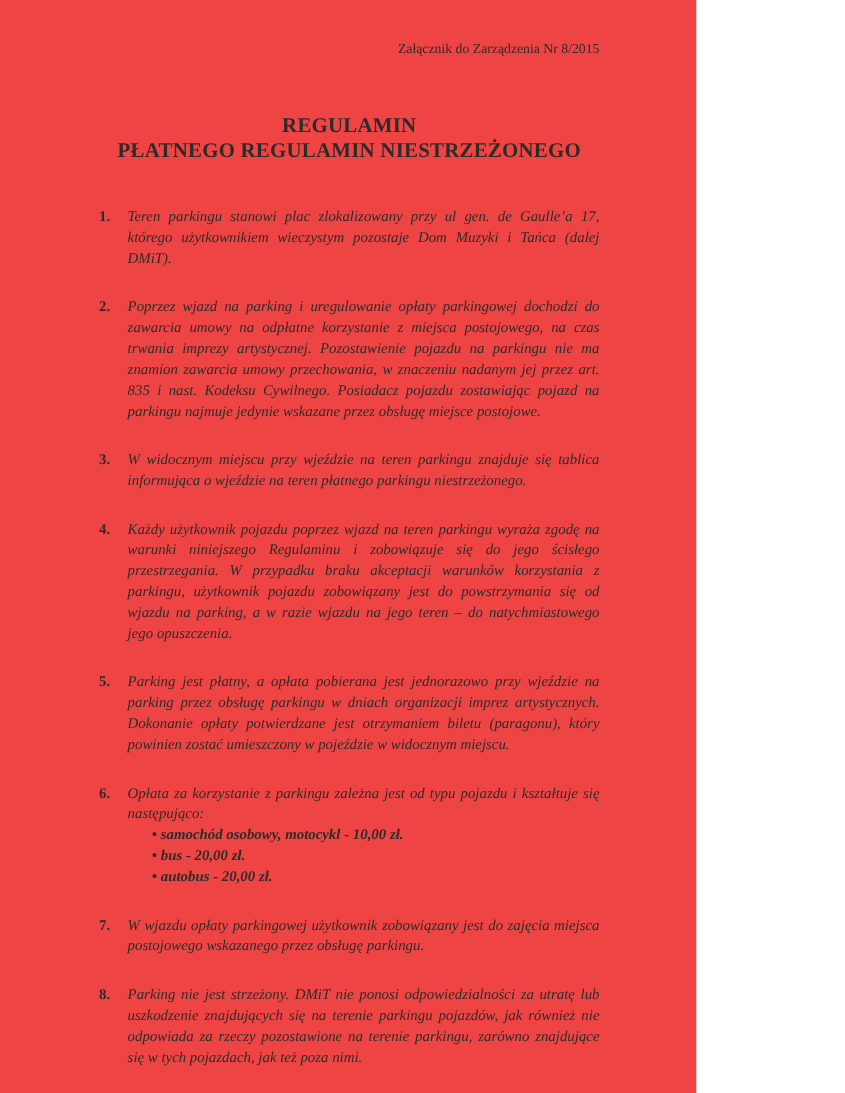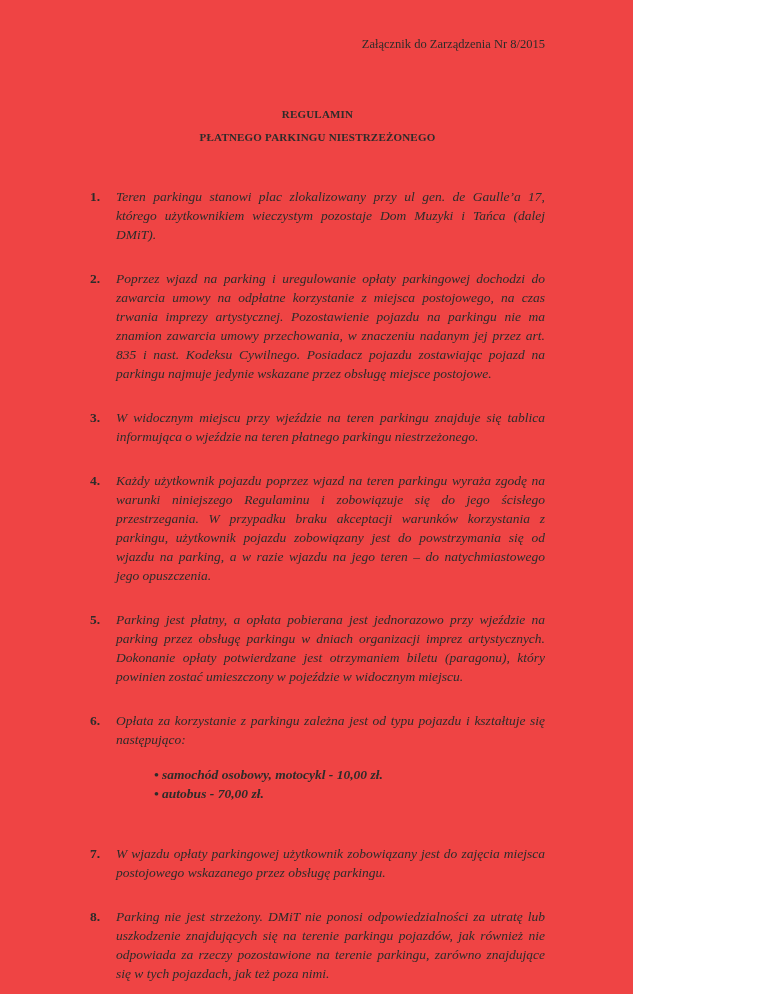--- a/index.html
+++ b/index.html
@@ -22,21 +22,21 @@
   .doc-header {
     text-align: right;
     font-size: 12.5px;
     line-height: 17px;
     color: #2e2c2a;
   }
   .doc-title {
     margin: 50px 0 0 0;
     text-align: center;
     font-weight: bold;
-    font-size: 11px;
+    font-size: 19px;
     line-height: 23px;
     letter-spacing: 0.2px;
   }
   .items {
     margin-top: 38px;
   }
   .item {
     display: flex;
     margin-bottom: 25px;
   }
@@ -48,41 +48,41 @@
     width: 26px;
     font-weight: bold;
   }
   .item-body {
     flex: 1;
     text-align: justify;
     font-style: italic;
   }
   .bullets {
     list-style: none;
-    margin: 16px;
+    margin: 0;
     padding: 0 0 0 22px;
     font-weight: bold;
     text-align: left;
   }
   .bullets li::before {
     content: "\2022\00a0";
   }
 </style>
 </head>
 <body>
 
 <div class="page">
 
   <div class="doc-header">
     <div>Załącznik do Zarządzenia Nr 8/2015</div>
   </div>
 
   <h1 class="doc-title">
     <span>REGULAMIN</span><br>
-    <span>PŁATNEGO PARKINGU NIESTRZEŻONEGO</span>
+    <span>PŁATNEGO REGULAMIN NIESTRZEŻONEGO</span>
   </h1>
 
   <div class="items">
 
     <div class="item">
       <span class="item-num">1.</span>
       <div class="item-body">Teren parkingu stanowi plac zlokalizowany przy ul gen. de Gaulle’a 17, którego użytkownikiem wieczystym pozostaje Dom Muzyki i Tańca (dalej DMiT).</div>
     </div>
 
     <div class="item">
@@ -104,21 +104,22 @@
       <span class="item-num">5.</span>
       <div class="item-body">Parking jest płatny, a opłata pobierana jest jednorazowo przy wjeździe na parking przez obsługę parkingu w dniach organizacji imprez artystycznych. Dokonanie opłaty potwierdzane jest otrzymaniem biletu (paragonu), który powinien zostać umieszczony w pojeździe w widocznym miejscu.</div>
     </div>
 
     <div class="item">
       <span class="item-num">6.</span>
       <div class="item-body">
         <span>Opłata za korzystanie z parkingu zależna jest od typu pojazdu i kształtuje się następująco:</span>
         <ul class="bullets">
           <li>samochód osobowy, motocykl -  10,00 zł.</li>
-          <li>autobus -  70,00 zł.</li>
+          <li>bus - 20,00 zł.</li>
+          <li>autobus -  20,00 zł.</li>
         </ul>
       </div>
     </div>
 
     <div class="item">
       <span class="item-num">7.</span>
       <div class="item-body">W wjazdu opłaty parkingowej użytkownik zobowiązany jest do zajęcia miejsca postojowego wskazanego przez obsługę parkingu.</div>
     </div>
 
     <div class="item">

